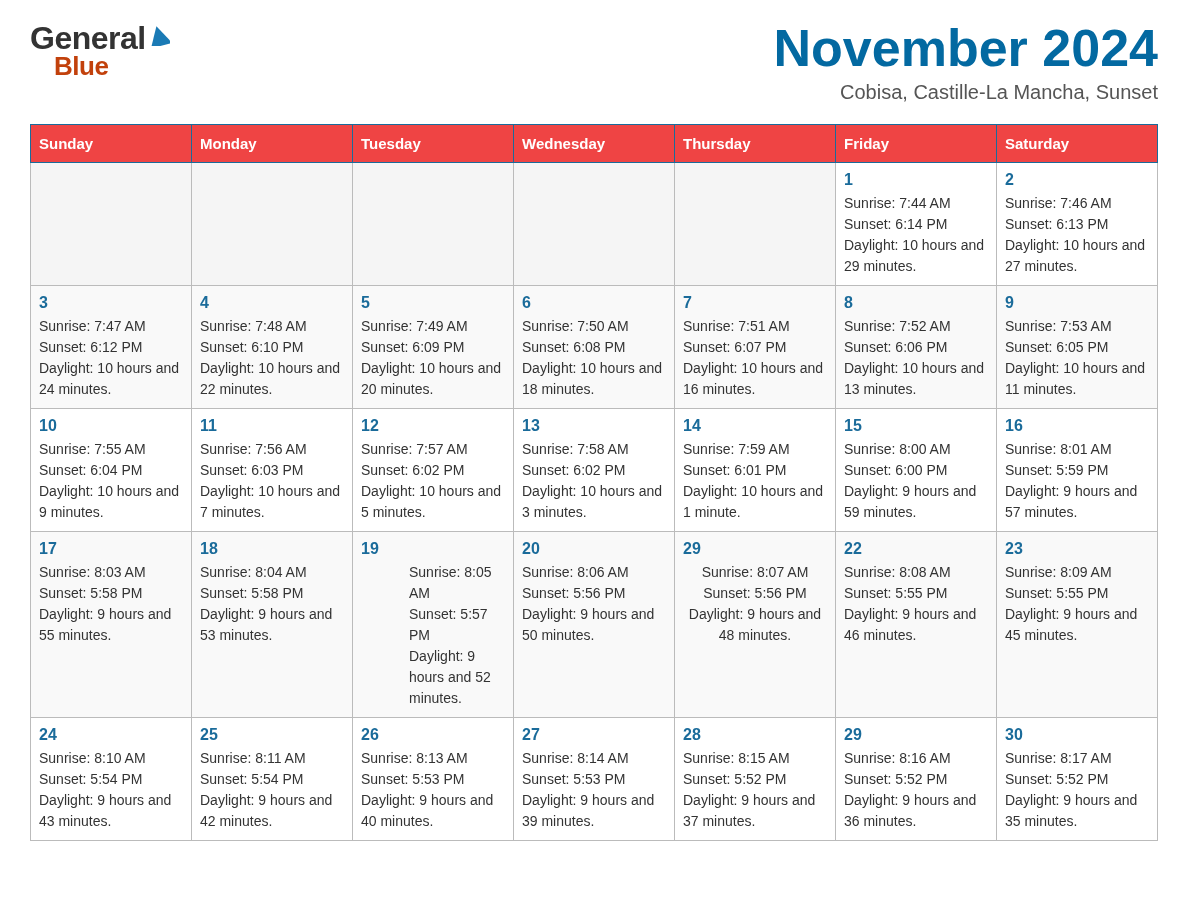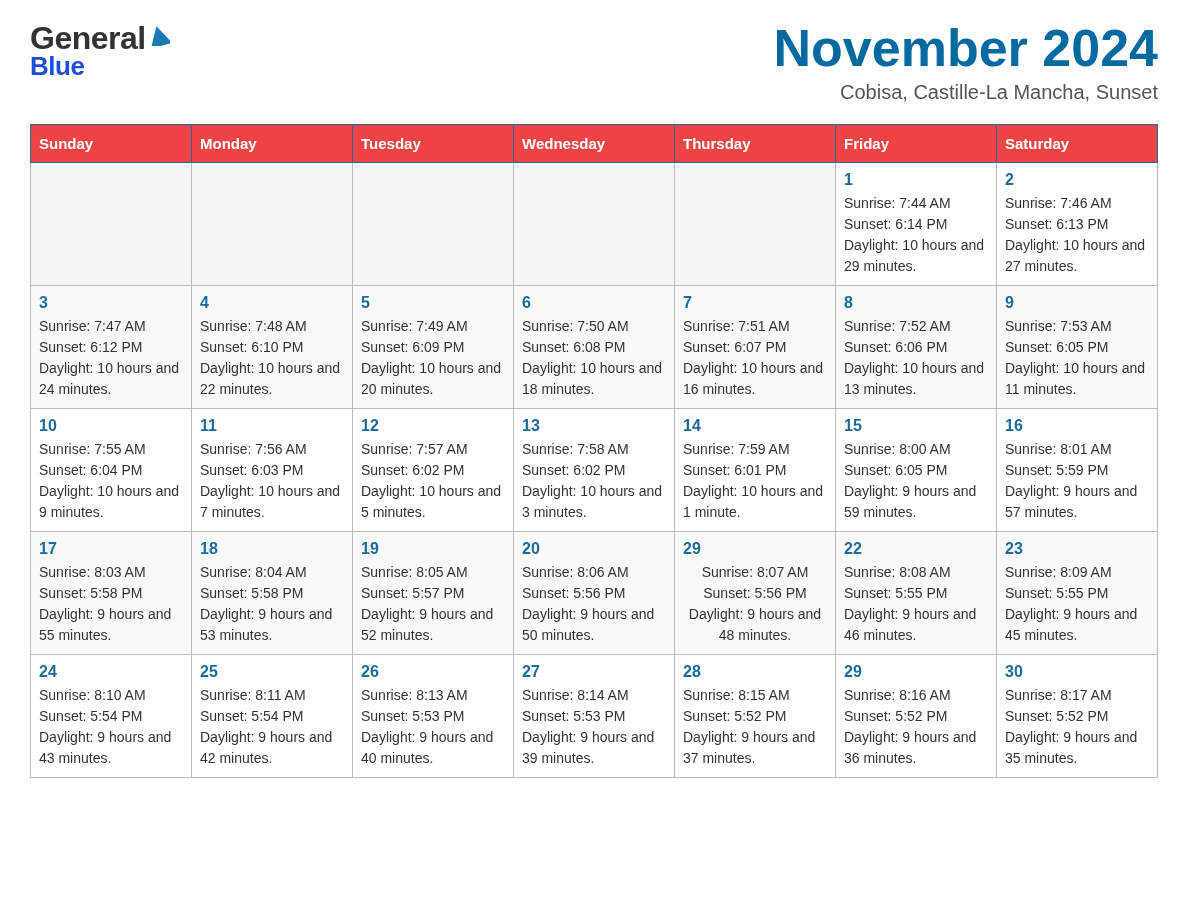--- a/index.html
+++ b/index.html
@@ -23,23 +23,24 @@
     }
     .logo-general {
       font-size: 32px;
       font-weight: bold;
       color: #333;
       letter-spacing: -0.5px;
     }
     .logo-blue {
       font-size: 26px;
       font-weight: bold;
-      color: #1d4ed8;
+      color: #c2410c;
       letter-spacing: -0.5px;
       margin-top: -6px;
+      margin-left: 24px;
     }
     .title-area {
       text-align: right;
     }
     .month-title {
       font-size: 52px;
       font-weight: bold;
       color: #0369a1;
       line-height: 1.1;
     }
@@ -213,21 +214,21 @@
         </td>
         <td>
           <span class="day-number">14</span>
           <div class="day-info" style="white-space: pre-line;">Sunrise: 7:59 AM
 Sunset: 6:01 PM
 Daylight: 10 hours and 1 minute.</div>
         </td>
         <td>
           <span class="day-number">15</span>
           <div class="day-info" style="white-space: pre-line;">Sunrise: 8:00 AM
-Sunset: 6:05 PM
+Sunset: 6:00 PM
 Daylight: 9 hours and 59 minutes.</div>
         </td>
         <td>
           <span class="day-number">16</span>
           <div class="day-info" style="white-space: pre-line;">Sunrise: 8:01 AM
 Sunset: 5:59 PM
 Daylight: 9 hours and 57 minutes.</div>
         </td>
       </tr>
       <tr>
@@ -238,21 +239,21 @@
 Daylight: 9 hours and 55 minutes.</div>
         </td>
         <td>
           <span class="day-number">18</span>
           <div class="day-info" style="white-space: pre-line;">Sunrise: 8:04 AM
 Sunset: 5:58 PM
 Daylight: 9 hours and 53 minutes.</div>
         </td>
         <td>
           <span class="day-number">19</span>
-          <div class="day-info" style="white-space: pre-line;">Sunrise: 8:05 AM
+          <div class="day-info" style="white-space: pre-line; margin-left: 48px;">Sunrise: 8:05 AM
 Sunset: 5:57 PM
 Daylight: 9 hours and 52 minutes.</div>
         </td>
         <td>
           <span class="day-number">20</span>
           <div class="day-info" style="white-space: pre-line;">Sunrise: 8:06 AM
 Sunset: 5:56 PM
 Daylight: 9 hours and 50 minutes.</div>
         </td>
         <td>

